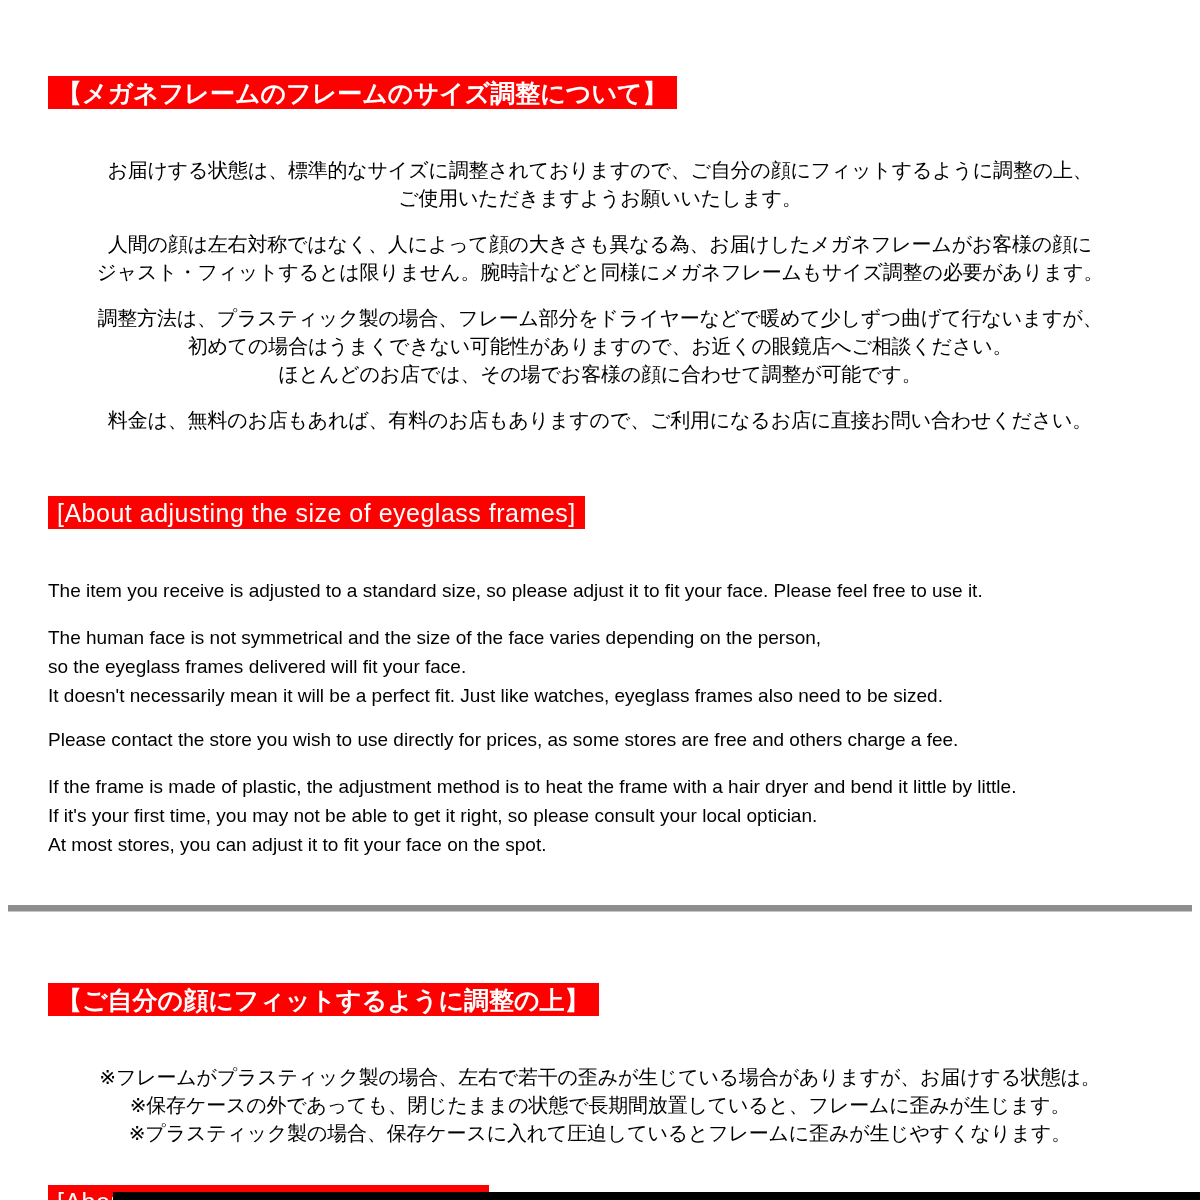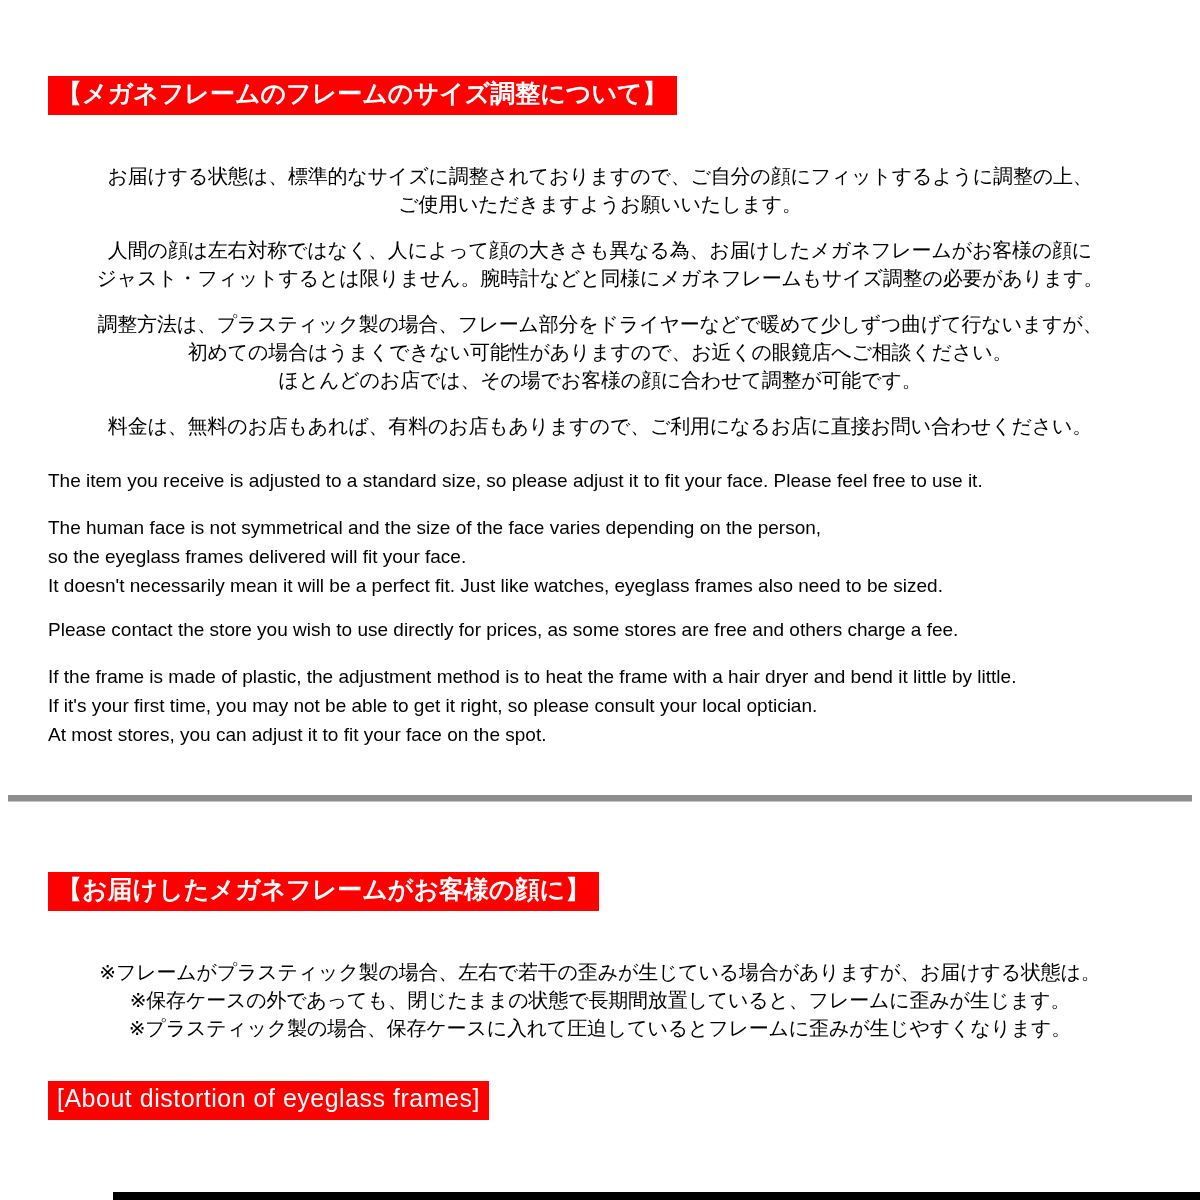--- a/index.html
+++ b/index.html
@@ -16,21 +16,21 @@
     font-family: "Liberation Sans", "DejaVu Sans", sans-serif;
     color: var(--body_text, #000000);
   }
   .content {
     padding: 0 48px;
   }
   .banner {
     display: inline-block;
     background: var(--banner_bg, #ff0000);
     color: var(--banner_text, #ffffff);
-    padding: 3px 9px 8px 9px;
+    padding: 3px 9px 2px 9px;
     line-height: 1.12;
     white-space: nowrap;
   }
   .banner.jp {
     font-size: 25px;
     font-weight: bold;
   }
   .banner.en {
     font-size: 25px;
     font-weight: normal;
@@ -87,36 +87,39 @@
 
     <p class="para jp p-gap-lg">お届けする状態は、標準的なサイズに調整されておりますので、ご自分の顔にフィットするように調整の上、
 ご使用いただきますようお願いいたします。</p>
     <p class="para jp p-gap">人間の顔は左右対称ではなく、人によって顔の大きさも異なる為、お届けしたメガネフレームがお客様の顔に
 ジャスト・フィットするとは限りません。腕時計などと同様にメガネフレームもサイズ調整の必要があります。</p>
     <p class="para jp p-gap">調整方法は、プラスティック製の場合、フレーム部分をドライヤーなどで暖めて少しずつ曲げて行ないますが、
 初めての場合はうまくできない可能性がありますので、お近くの眼鏡店へご相談ください。
 ほとんどのお店では、その場でお客様の顔に合わせて調整が可能です。</p>
     <p class="para jp p-gap">料金は、無料のお店もあれば、有料のお店もありますので、ご利用になるお店に直接お問い合わせください。</p>
 
+    <div class="banner-row mt-en-h">
+      <h2 class="banner en">[About adjusting the size of eyeglass frames]</h2>
+    </div>
 
     <p class="para en p-gap-lg">The item you receive is adjusted to a standard size, so please adjust it to fit your face. Please feel free to use it.</p>
     <p class="para en p-gap">The human face is not symmetrical and the size of the face varies depending on the person,
 so the eyeglass frames delivered will fit your face.
 It doesn't necessarily mean it will be a perfect fit. Just like watches, eyeglass frames also need to be sized.</p>
     <p class="para en p-gap-sm">Please contact the store you wish to use directly for prices, as some stores are free and others charge a fee.</p>
     <p class="para en p-gap">If the frame is made of plastic, the adjustment method is to heat the frame with a hair dryer and bend it little by little.
 If it's your first time, you may not be able to get it right, so please consult your local optician.
 At most stores, you can adjust it to fit your face on the spot.</p>
   </section>
 
   <div class="divider"></div>
 
   <section class="content">
     <div class="banner-row mt-div-h">
-      <h2 class="banner jp">【お届けしたメガネフレームがお客様の顔に】</h2>
+      <h2 class="banner jp">【ご自分の顔にフィットするように調整の上】</h2>
     </div>
 
     <div class="notes">
       <p class="para jp p-gap-lg">※フレームがプラスティック製の場合、左右で若干の歪みが生じている場合がありますが、お届けする状態は。</p>
       <p class="para jp">※保存ケースの外であっても、閉じたままの状態で長期間放置していると、フレームに歪みが生じます。</p>
       <p class="para jp">※プラスティック製の場合、保存ケースに入れて圧迫しているとフレームに歪みが生じやすくなります。</p>
     </div>
 
     <div class="banner-row mt-en-h2">
       <h2 class="banner en">[About distortion of eyeglass frames]</h2>

